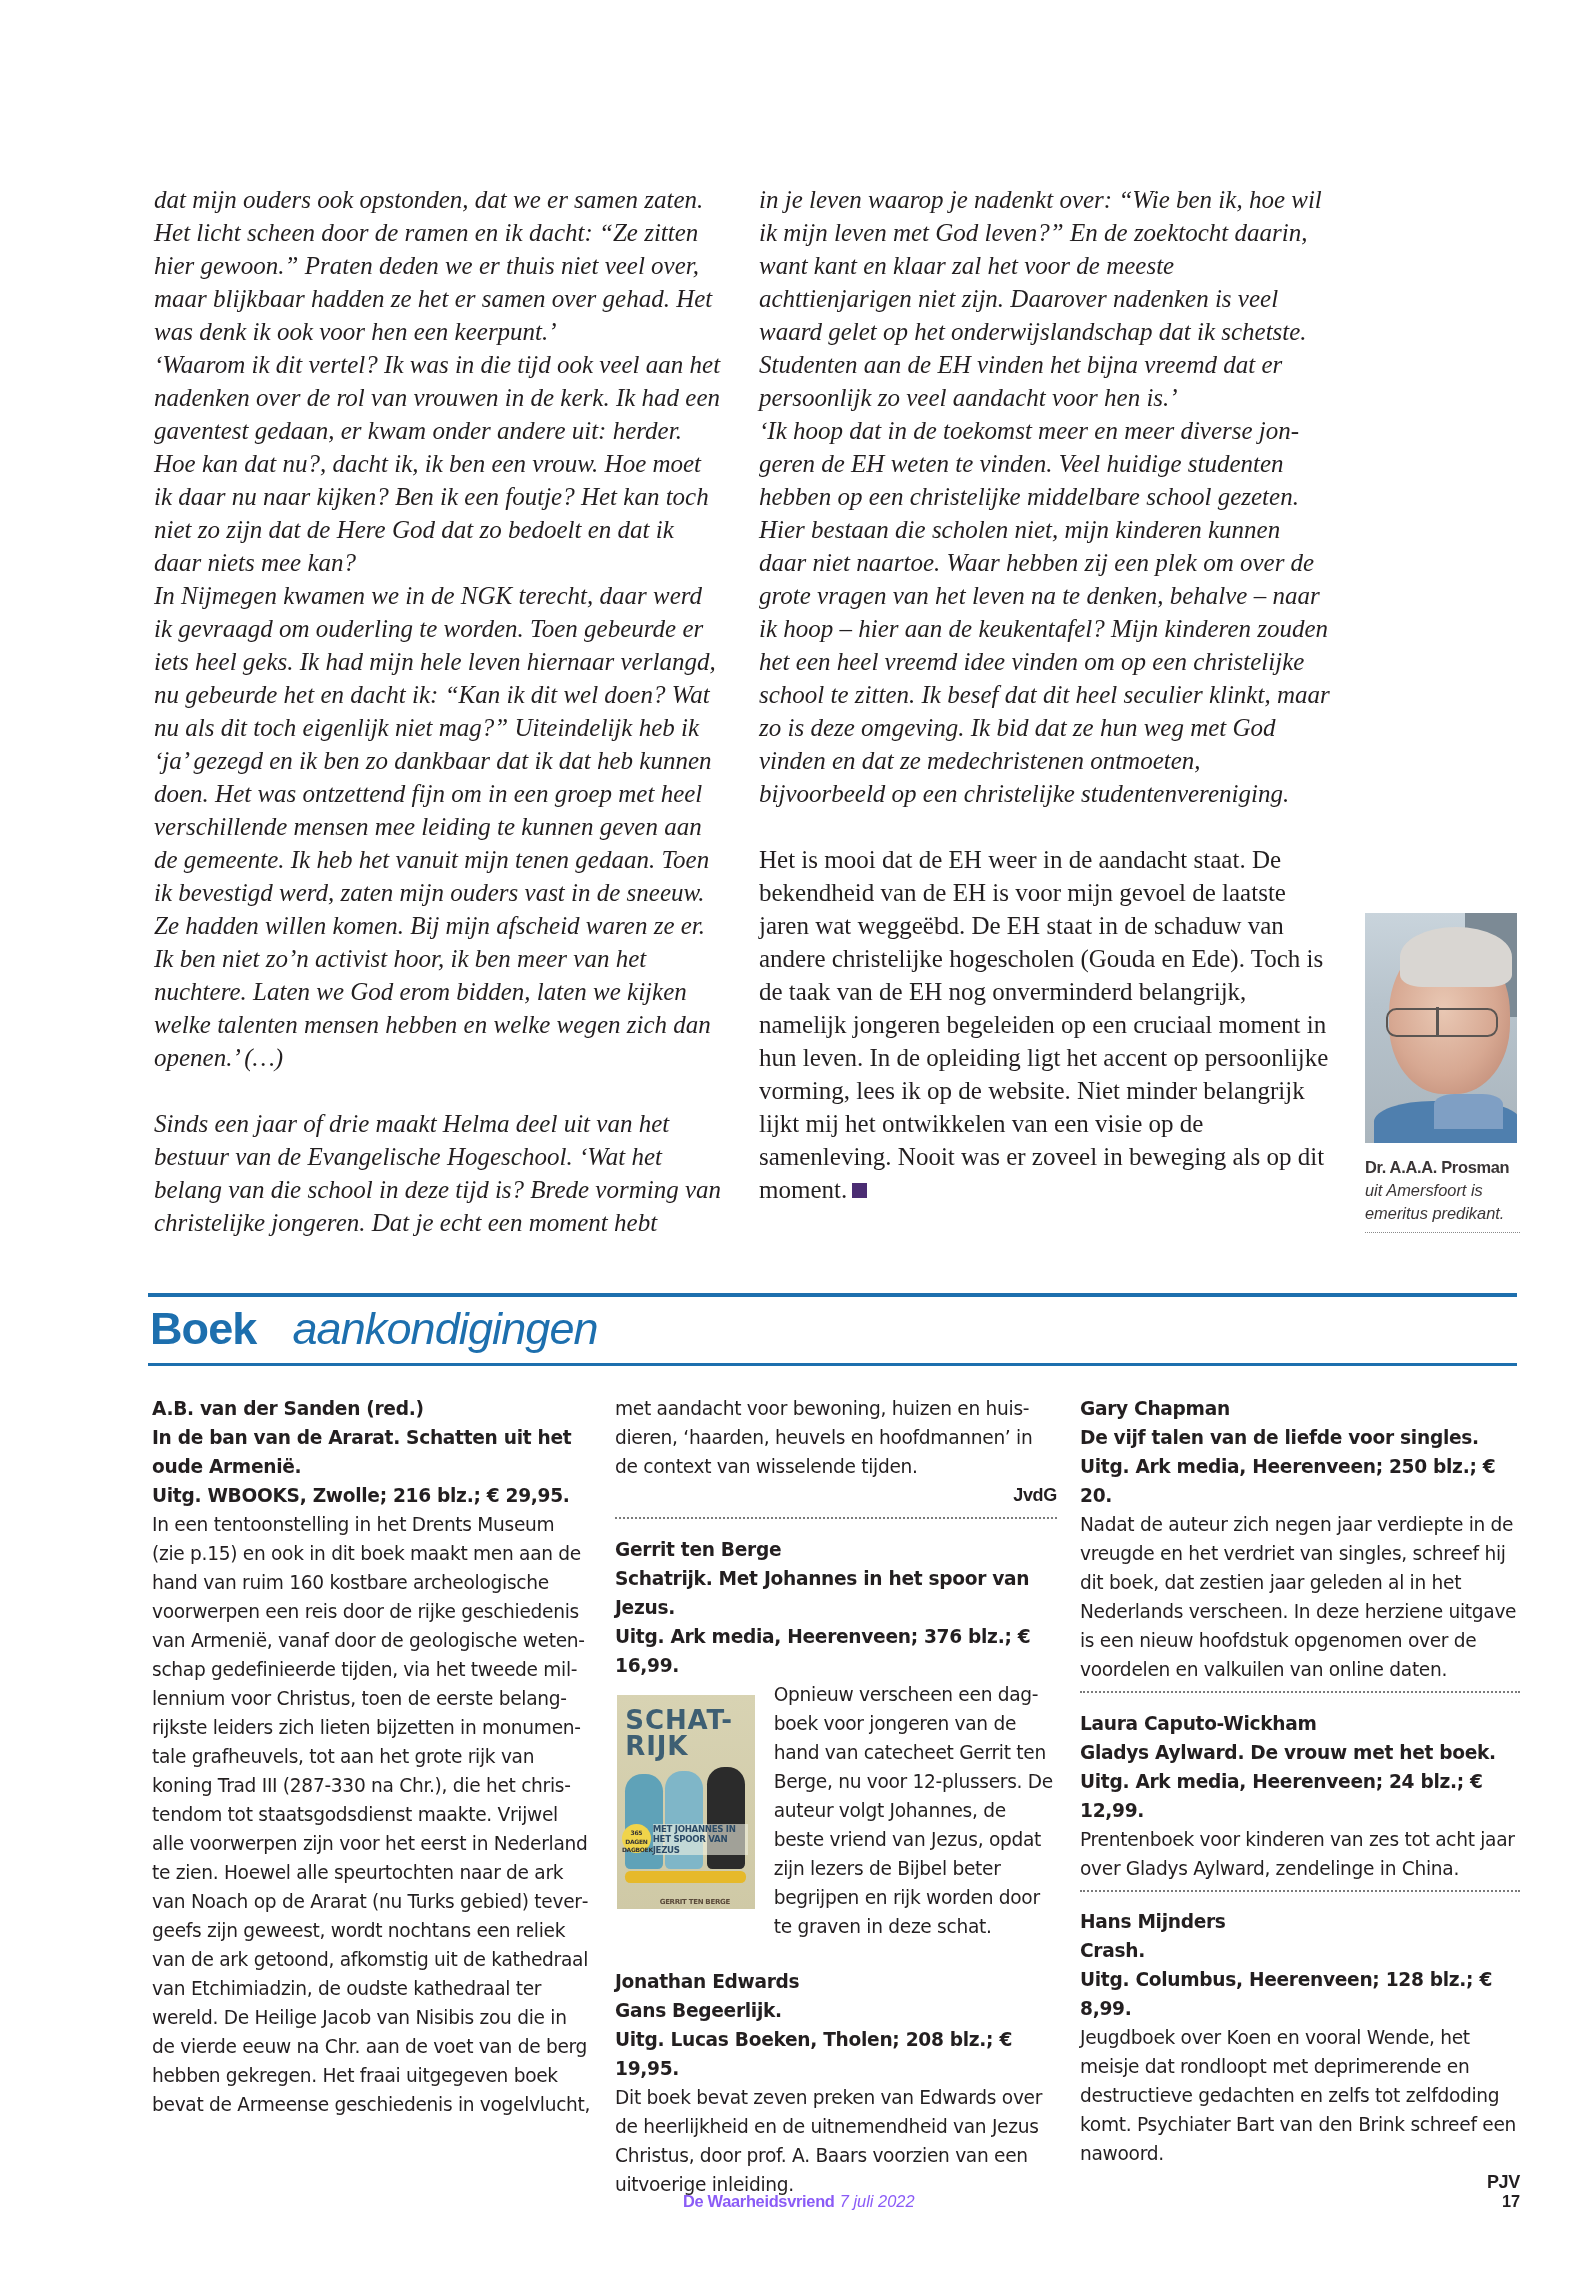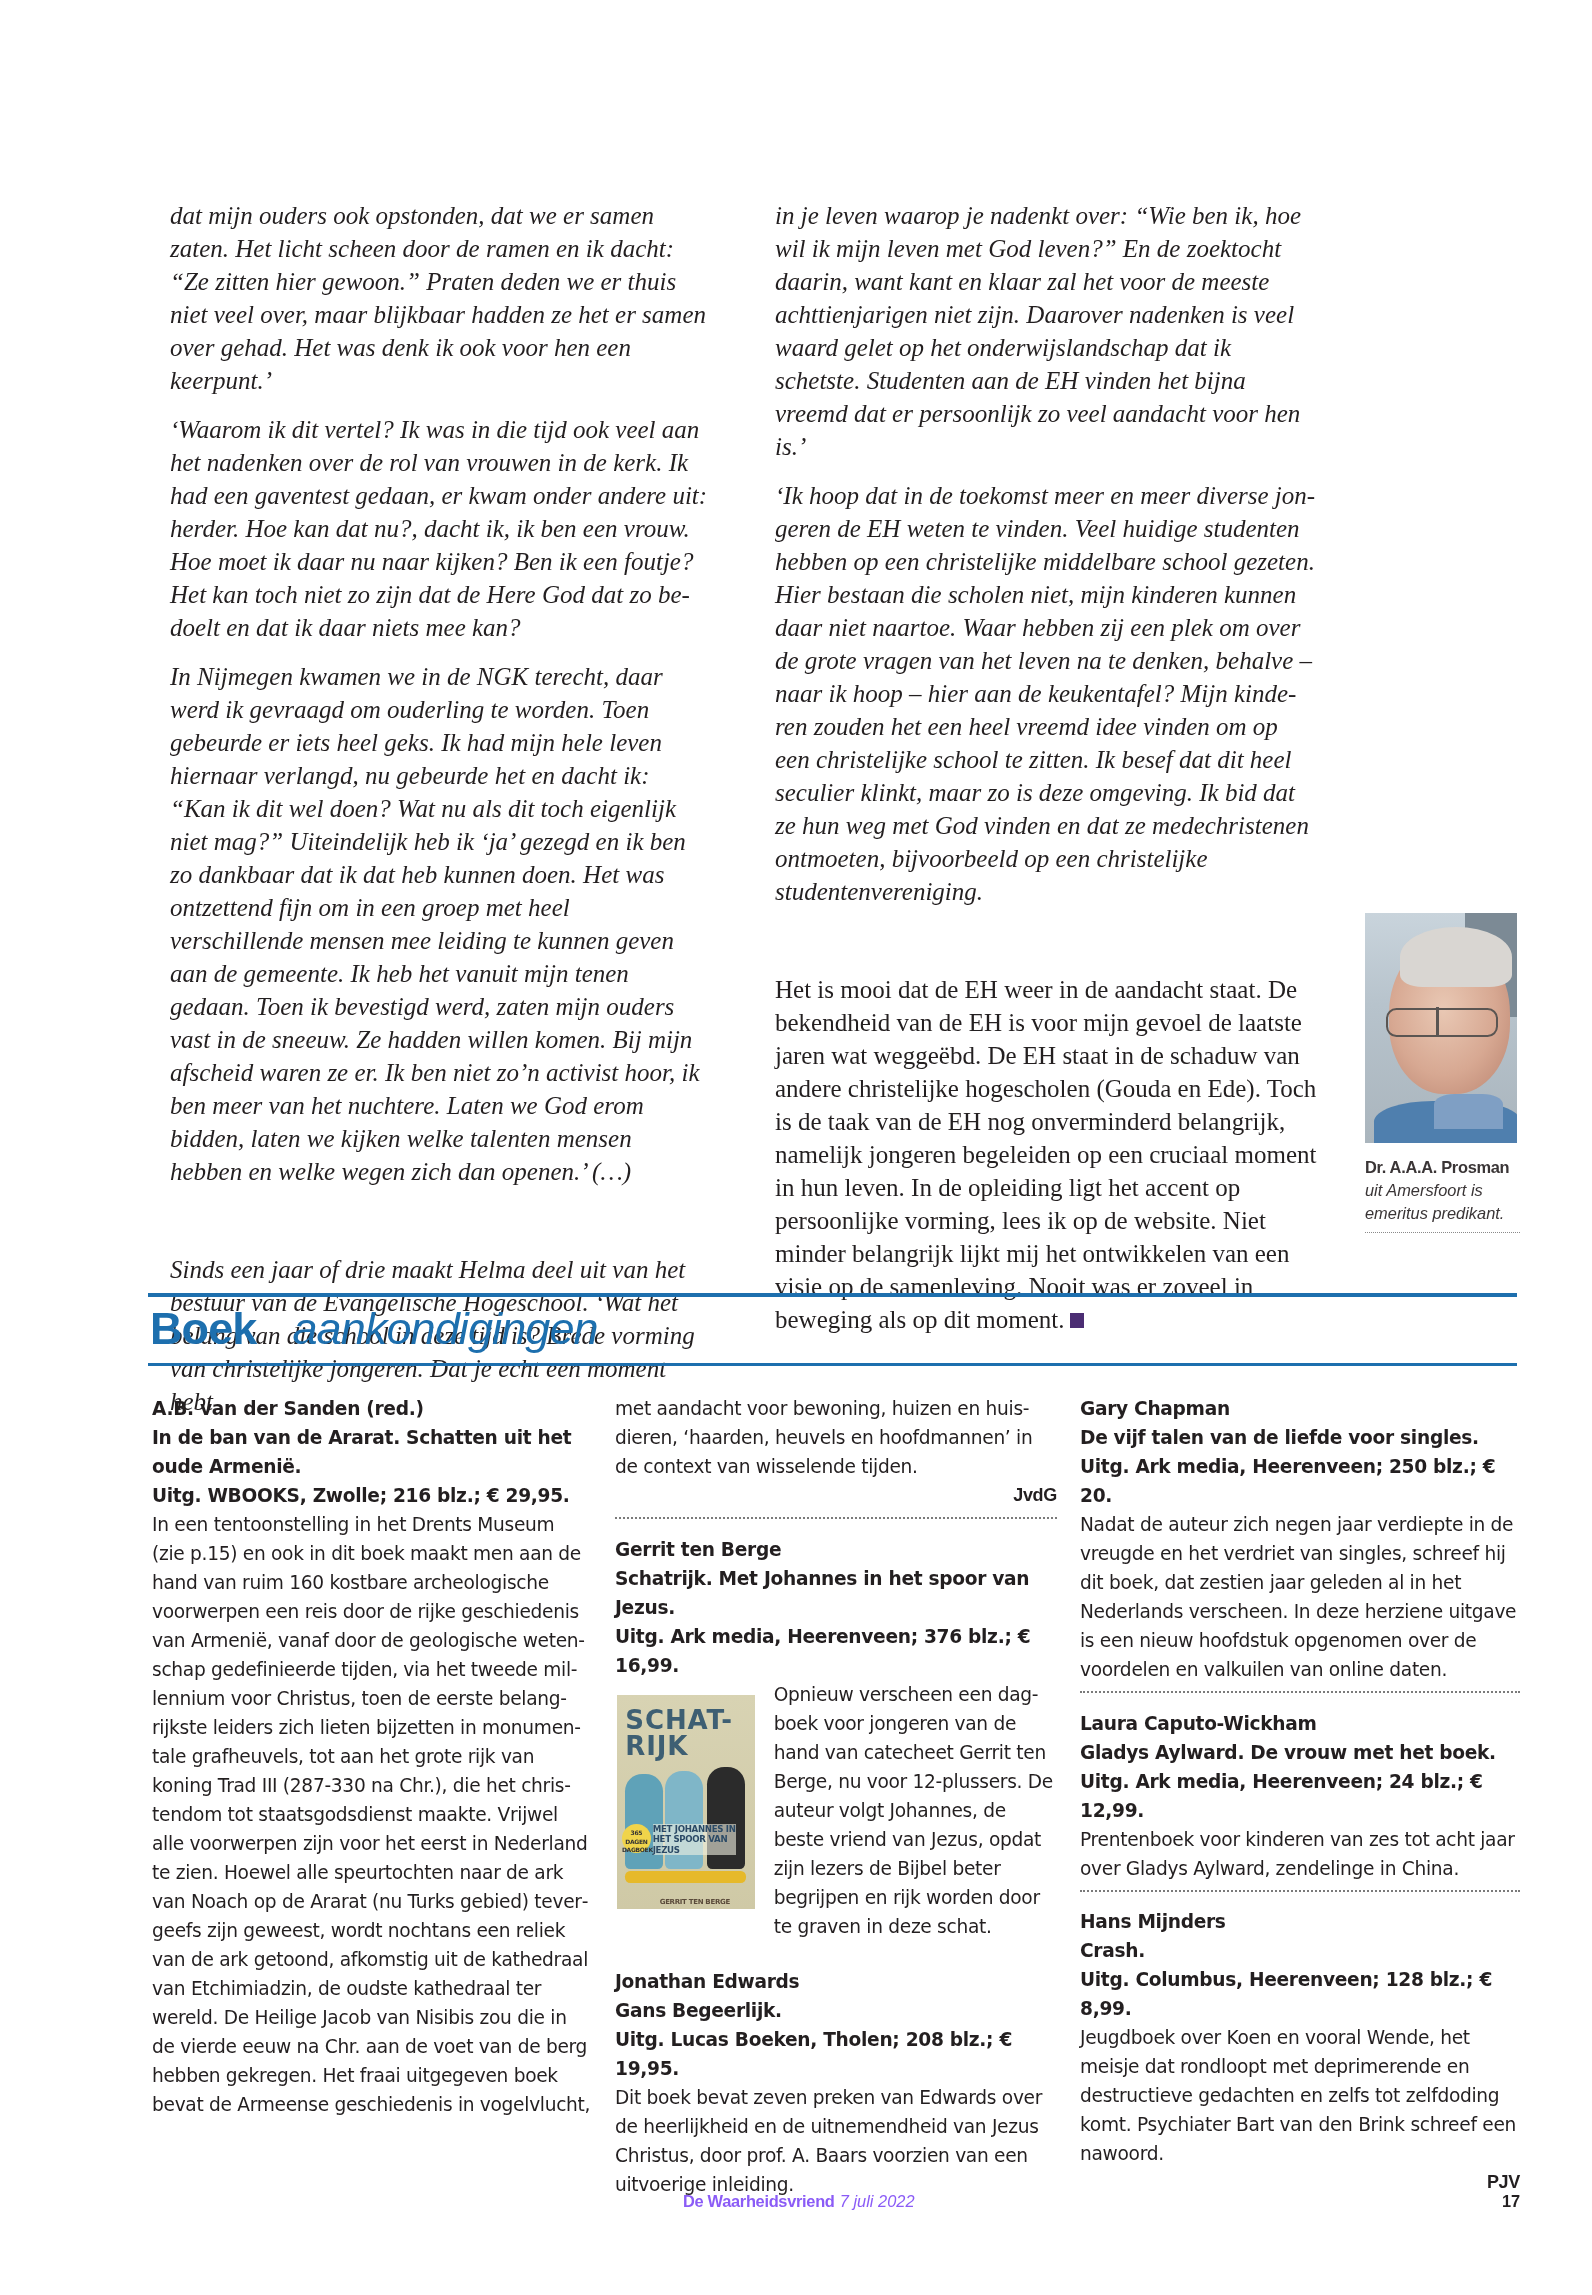--- a/index.html
+++ b/index.html
@@ -6,21 +6,21 @@
     html, body { width: 1592px; height: 2295px; background: #ffffff; }
     body { position: relative; color: #231f20; overflow: hidden; }
 
     .col-serif {
       position: absolute;
       font-family: "Liberation Serif", "DejaVu Serif", serif;
       font-size: 25px;
       line-height: 33px;
       color: #231f20;
     }
-    .col-serif p { margin: 16px; }
+    .col-serif p { margin: 0; }
     .col-serif .it { font-style: italic; }
     .col-serif .gap { height: 33px; }
 
     #col-left { left: 154px; top: 183px; width: 570px; }
     #col-mid { left: 759px; top: 183px; width: 574px; }
 
     .end-mark {
       display: inline-block; width: 14.7px; height: 14.7px;
       background: #4b2d73; vertical-align: baseline; margin-left: 5.2px;
     }
@@ -113,21 +113,21 @@
     }
     #book-cover .fig1 { position:absolute; left:8.6px; top:79px; width:38px; height:95px; background:#5fa2b8; border-radius: 17.3px 17.3px 5.2px 5.2px; }
     #book-cover .fig2 { position:absolute; left:48px; top:76px; width:38px; height:98px; background:#7fb6c8; border-radius: 17.3px 17.3px 5.2px 5.2px; }
     #book-cover .fig3 { position:absolute; left:90px; top:72px; width:38px; height:102px; background:#2b2b2b; border-radius: 17.3px 17.3px 5.2px 5.2px; }
     #book-cover .badge {
       position:absolute; left:5.2px; top:129px; width:29px; height:29px; border-radius:50%;
       background:#f0d44a; font-family:"DejaVu Sans",sans-serif; font-size:6px; line-height:8.6px;
       font-weight:bold; color:#333; text-align:center; padding-top:5.2px;
     }
     #book-cover .subtitle {
-      position:absolute; left:36px; top:129px; width:83px;
+      position:absolute; left:36px; top:129px; width:95px;
       font-family: "DejaVu Sans", sans-serif; font-size: 8.6px; line-height: 10.4px; font-weight: bold; color:#2b4a66;
       background: rgba(240,240,225,0.6);
     }
     #book-cover .shoes { position:absolute; left:8.6px; top:176px; width:121px; height:12px; background:#e6b92a; border-radius: 5.2px; }
     #book-cover .cover-author {
       position:absolute; left:43px; top:193px; width:91px;
       font-family: "DejaVu Sans", sans-serif; font-size: 7px; font-weight:bold; color:#5a4a3a;
     }
 
     #footer-pub {

